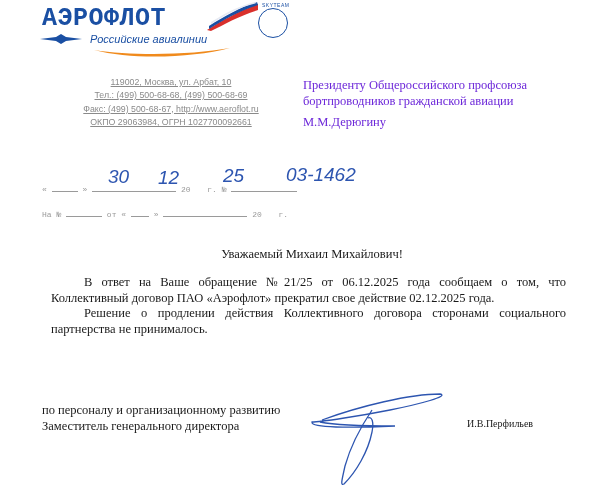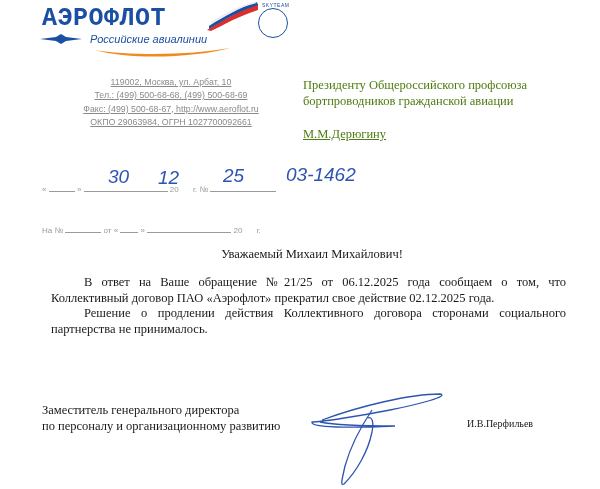--- a/index.html
+++ b/index.html
@@ -2,23 +2,23 @@
 <html><head>
 <meta charset="utf-8">
 <style>
   html,body{margin:0;padding:0;background:#ffffff;}
   body{width:600px;height:489px;position:relative;overflow:hidden;font-family:"Liberation Serif",serif;color:#1a1a1a;}
   .abs{position:absolute;}
   .logo-text{left:42px;top:4px;font-family:Liberation Mono, monospace;font-weight:bold;font-size:25px;color:#1a4fa3;letter-spacing:0.5px;}
   .logo-sub{left:90px;top:33px;font-family:"Liberation Sans",sans-serif;font-style:italic;font-size:11px;color:#1a4fa3;}
   .skyteam{left:258px;top:8px;width:30px;height:30px;border-radius:50%;border:1.5px solid #1a4fa3;box-sizing:border-box;}
   .addr{left:40px;top:76px;width:262px;text-align:center;font-family:"Liberation Sans",sans-serif;font-size:8.8px;line-height:13.3px;color:#8a8a8a;text-decoration:underline;}
-  .recipient{left:303px;top:78px;font-size:12.5px;line-height:15.5px;color:#4d7c0f;}
-  .recipient .name{margin-top:18px;text-decoration:underline;}
-  .form{font-family:Liberation Sans, sans-serif;font-size:8px;color:#9a9a9a;}
+  .recipient{left:303px;top:78px;font-size:12.5px;line-height:15.5px;color:#6d28d9;}
+  .recipient .name{margin-top:6px;}
+  .form{font-family:Liberation Mono, monospace;font-size:8px;color:#9a9a9a;}
   .line{display:inline-block;border-bottom:1px solid #9a9a9a;height:8px;vertical-align:baseline;}
   .hand{font-family:"Liberation Sans",sans-serif;font-style:italic;color:#2d55b0;font-size:19px;margin-left:48px;}
   .salutation{left:0;width:600px;top:247px;text-align:center;font-size:12.5px;padding-left:12px;}
   .body{left:51px;top:275px;width:515px;font-size:12.5px;line-height:15.5px;text-align:justify;}
   .body p{margin:0;text-indent:33px;}
   .sig-title{left:42px;top:403px;font-size:12.5px;line-height:15.5px;}
   .sig-name{left:467px;top:418px;font-size:10px;}
 </style>
 </head>
 <body>
@@ -60,39 +60,39 @@
   <span>20</span><span style="display:inline-block;width:12px;"></span>
   <span>г.</span>
   <span>№</span>
   <span class="line" style="width:66px;"></span>
 </div>
 <div class="abs hand" style="left:60px;top:166px;">30</div>
 <div class="abs hand" style="left:110px;top:167px;">12</div>
 <div class="abs hand" style="left:175px;top:165px;">25</div>
 <div class="abs hand" style="left:238px;top:164px;">03-1462</div>
 
-<div class="abs form" style="left:42px;top:224px;text-align:center;">
+<div class="abs form" style="left:42px;top:208px;text-align:center;">
   <span>На №</span>
   <span class="line" style="width:36px;"></span>
   <span>от</span>
   <span>«</span>
   <span class="line" style="width:18px;"></span>
   <span>»</span>
   <span class="line" style="width:84px;"></span>
   <span>20</span><span style="display:inline-block;width:12px;"></span>
   <span>г.</span>
 </div>
 
 <div class="abs salutation">Уважаемый Михаил Михайлович!</div>
 <div class="abs body">
   <p>В ответ на Ваше обращение №21/25 от 06.12.2025 года сообщаем о том, что Коллективный договор ПАО «Аэрофлот» прекратил свое действие 02.12.2025 года.</p>
   <p>Решение о продлении действия Коллективного договора сторонами социального партнерства не принималось.</p>
 </div>
 
 <div class="abs sig-title">
+  <div>по персоналу и организационному развитию</div>
   <div>Заместитель генерального директора</div>
-  <div>по персоналу и организационному развитию</div>
 </div>
 <svg class="abs" style="left:300px;top:388px;" width="150" height="100">
   <path d="M22 32 C60 18,110 6,140 6 C150 8,120 16,90 22 C60 28,20 34,12 34 C10 40,50 40,95 38 C60 38,30 36,20 34" fill="none" stroke="#2d55b0" stroke-width="1.3"></path>
   <path d="M72 22 C60 40,50 60,45 78 C42 92,40 98,44 96 C56 84,68 64,72 44 C74 34,72 28,68 30" fill="none" stroke="#2d55b0" stroke-width="1.3"></path>
 </svg>
 <div class="abs sig-name">И.В.Перфильев</div>
 
 </body></html>

